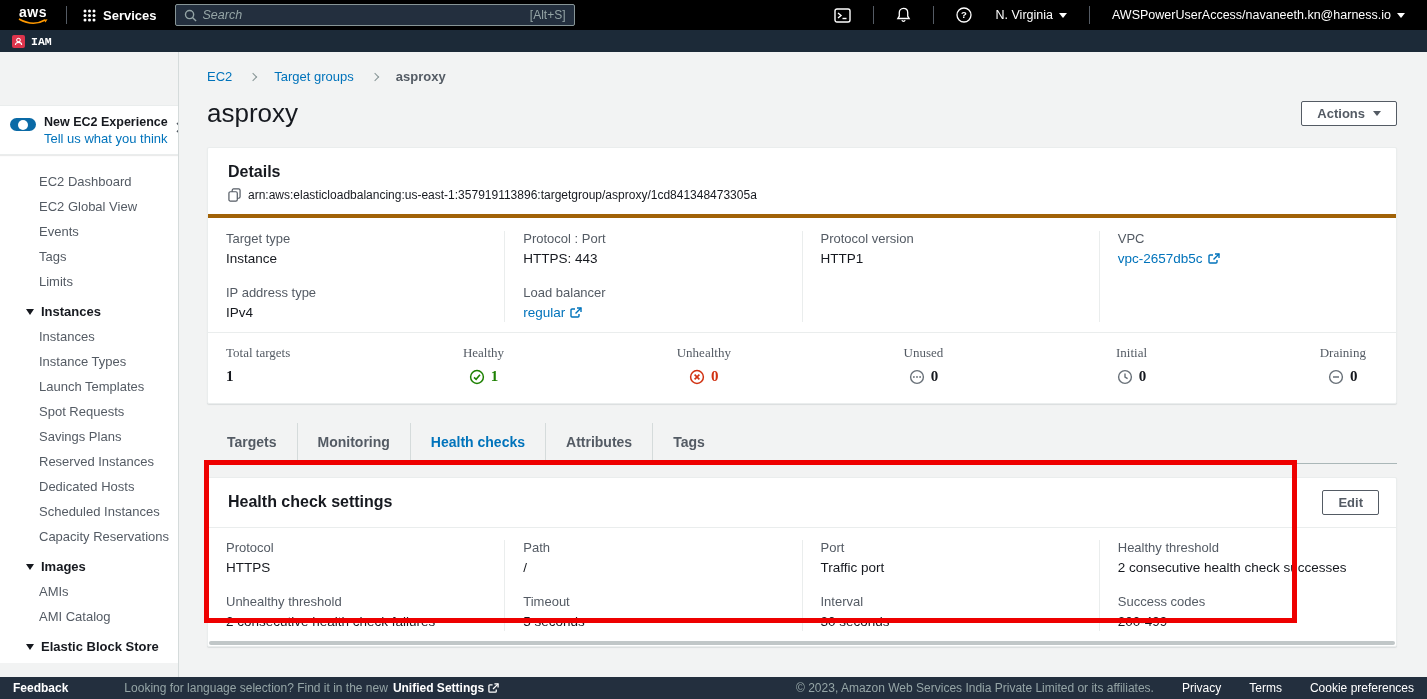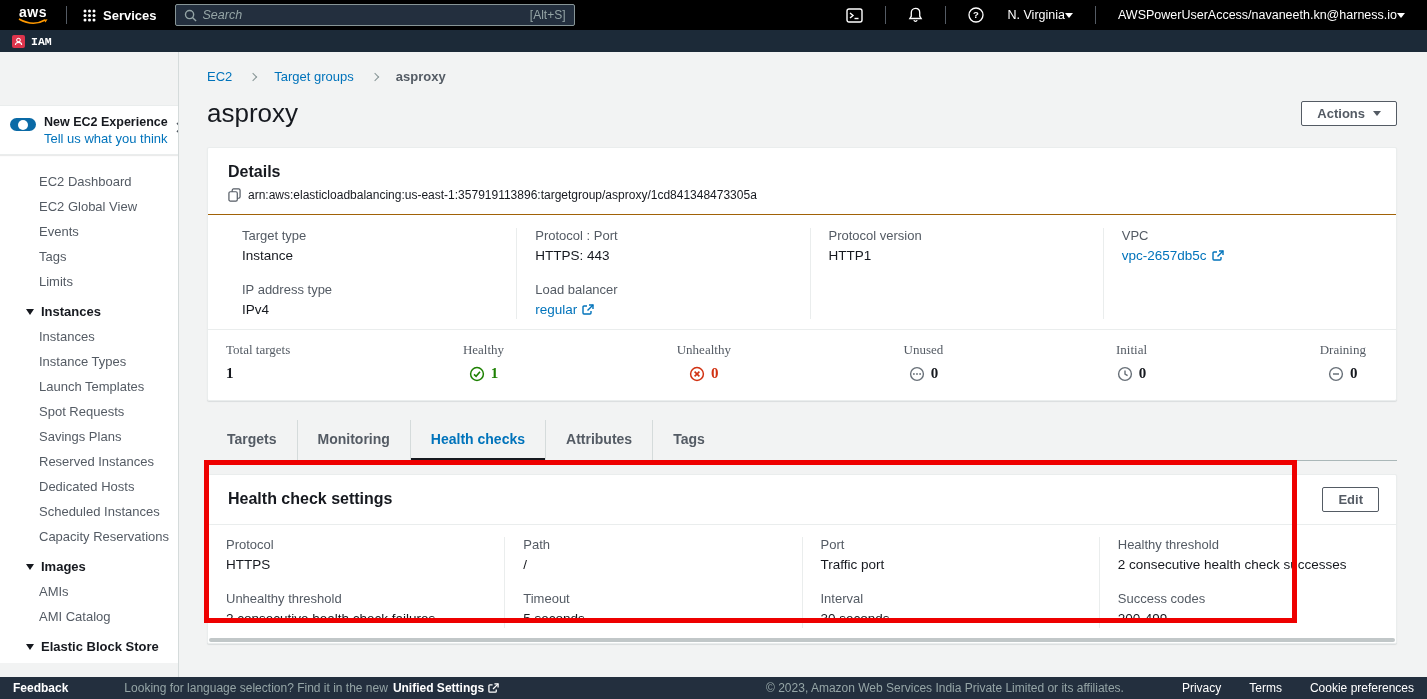--- a/index.html
+++ b/index.html
@@ -14,21 +14,21 @@
   .nav-divider { width:1px; height:18px; background:#545b64; margin:0 10px; }
   .services-btn { display:flex; align-items:center; gap:7px; font-weight:bold; padding:0 6px; cursor:pointer; }
   .searchbox { display:flex; align-items:center; width:400px; height:22px; margin-left:12px;
                border:1px solid #879596; border-radius:2px; background:#232f3e; padding:0 8px; gap:6px; }
   .searchbox input { flex:1; background:transparent; border:none; outline:none; color:#ccc;
                      font-style:italic; font-size:12.5px; font-family:"Liberation Sans", sans-serif; }
   .searchbox input::placeholder { color:#95a5a6; font-style:italic; }
   .search-shortcut { color:#95a5a6; font-size:12px; }
   .topbar-right { margin-left:auto; display:flex; align-items:center; gap:0; }
   .top-icon-btn { padding:0 12px; display:flex; align-items:center; cursor:pointer; }
-  .top-label-btn { display:flex; align-items:center; padding:0 12px; cursor:pointer; font-size:12.5px;justify-content:space-between; }
+  .top-label-btn { display:flex; align-items:center; gap:6px; padding:0 12px; cursor:pointer; font-size:12.5px;justify-content:space-between; }
   .caret-down { width:0; height:0; border-left:4px solid transparent; border-right:4px solid transparent;
                 border-top:5px solid #fff; display:inline-block; }
   .caret-down.dark { border-top-color:#545b64; }
 
   
   .favbar { position:absolute; top:30px; left:0; width:100%; height:22px; background:#1c2a38;
             display:flex; align-items:center; padding:0 12px; z-index:29; }
   .fav-item { display:flex; align-items:center; gap:6px; color:#fff; font-size:11.5px; font-weight:bold; cursor:pointer;font-family:Liberation Mono, monospace; }
   .iam-glyph { width:13px; height:13px; background:#dd344c; border-radius:2px; display:flex;
                align-items:center; justify-content:center; }
@@ -70,21 +70,21 @@
          border-radius:2px; color:#545b64; font-weight:bold; font-size:13px; padding:4px 15px;
          cursor:pointer; font-family:"Liberation Sans", sans-serif; }
 
   .card { background:#fff; border:1px solid #eaeded; border-radius:2px; box-shadow:0 1px 1px rgba(0,28,36,.1); }
   .details-card { margin-top:18px; }
   .card-header { padding:15px 20px 12px 20px; }
   .card-title { font-size:16px; font-weight:bold; color:#16191f; }
   .arn-row { display:flex; align-items:center; gap:7px; margin-top:7px; }
   .arn-text { font-size:12px; color:#16191f; }
 
-  .field-grid { display:flex; border-top:1px solid #a16207; padding:13px 0 10px 16px; }
+  .field-grid { display:flex; border-top:4px solid #a16207; padding:13px 0 10px 0; }
   .field-col { flex:1; padding:0 18px; display:flex; flex-direction:column; gap:17px; }
   .field-col + .field-col { border-left:1px solid #eaeded; }
   .field-label { font-size:13px; color:#545b64; }
   .field-value { font-size:13.5px; color:#16191f; margin-top:5px; }
   .field-link { font-size:13.5px; color:#0073bb; margin-top:5px; display:inline-flex; align-items:center; gap:5px; cursor:pointer; }
   .field-block { min-height:37px; }
 
   .stats-row { display:flex; justify-content:space-between; border-top:1px solid #eaeded; padding:12px 30px 14px 18px; }
   .stat { text-align:center;font-family:Liberation Serif, serif; }
   .stat:first-child { text-align:left; }
@@ -114,21 +114,21 @@
   .annotation-box { position:absolute; left:204px; top:460px; width:1093px; height:163px;
                     border:5px solid #ee0000; z-index:50; pointer-events:none; }
 
   
   .footer { position:absolute; bottom:0; left:0; width:100%; height:22px; background:#232f3e;
             display:flex; align-items:center; padding:0 13px; z-index:40; font-size:12px; }
   .footer .fb { color:#fff; font-weight:bold; cursor:pointer; }
   .footer .hint { color:#95a5a6; margin-left:56px; }
   .footer .us { color:#fff; font-weight:bold; margin-left:5px; display:inline-flex; align-items:center; gap:4px; cursor:pointer; }
   .footer-right { margin-left:auto; display:flex; align-items:center; gap:0; }
-  .footer-right .copyright { color:#95a5a6; margin-right:30px; }
+  .footer-right .copyright { color:#95a5a6; }
   .footer-link { color:#fff; cursor:pointer; margin-left:28px; }
 </style>
 </head>
 <body>
 
 <div class="page">
 
   <div class="topbar">
     <div class="aws-logo">
       <span class="aws-word">aws</span>

